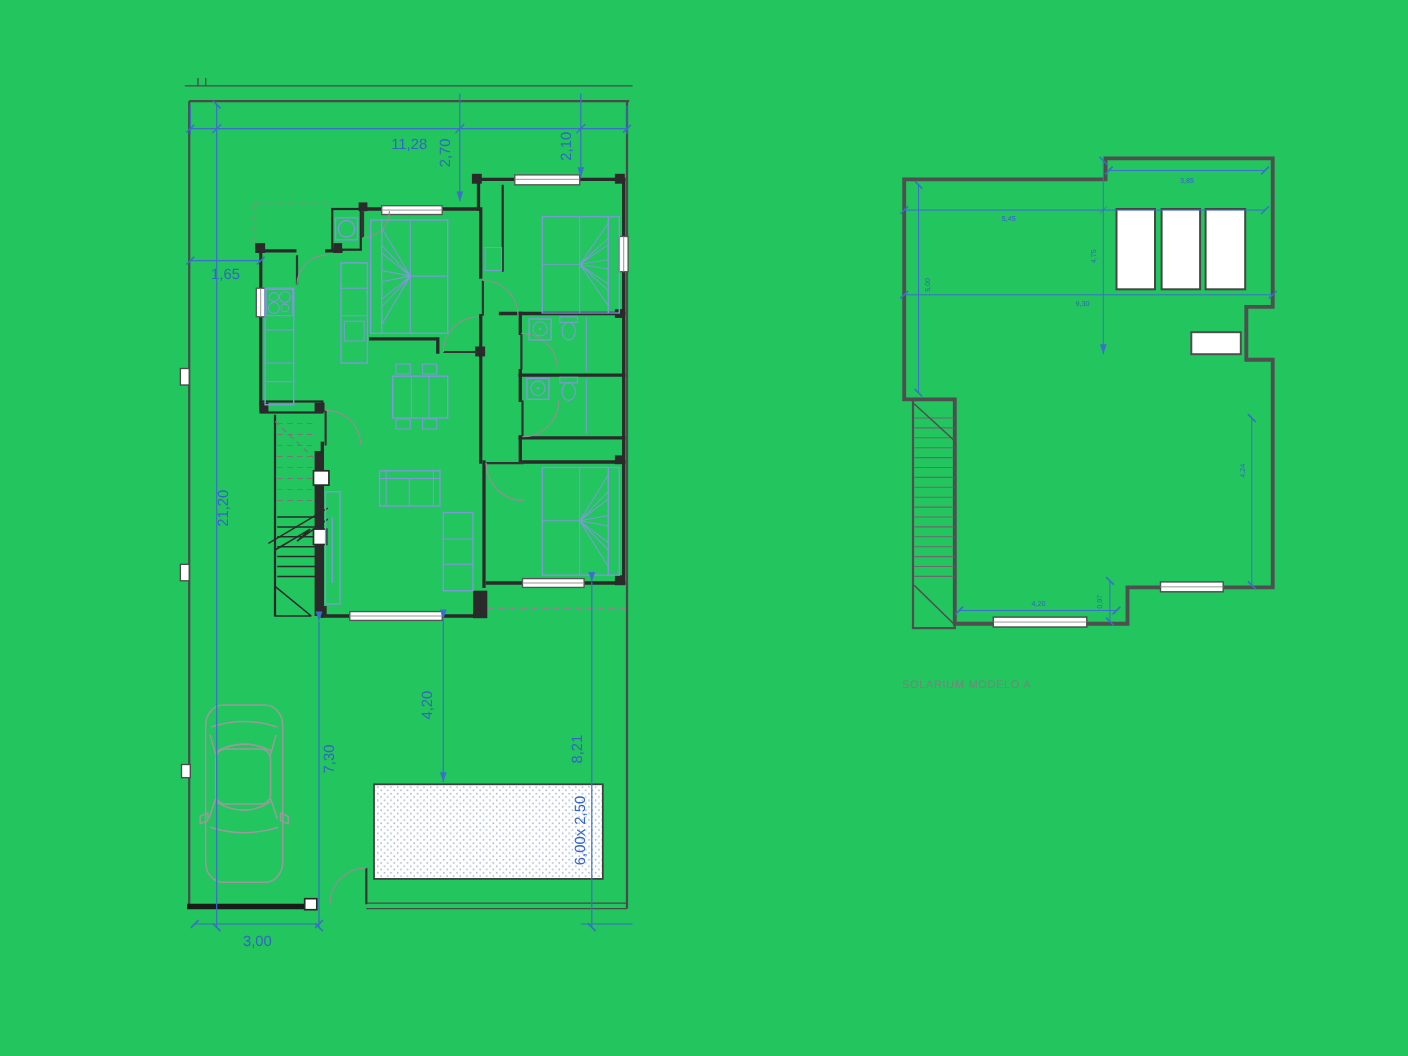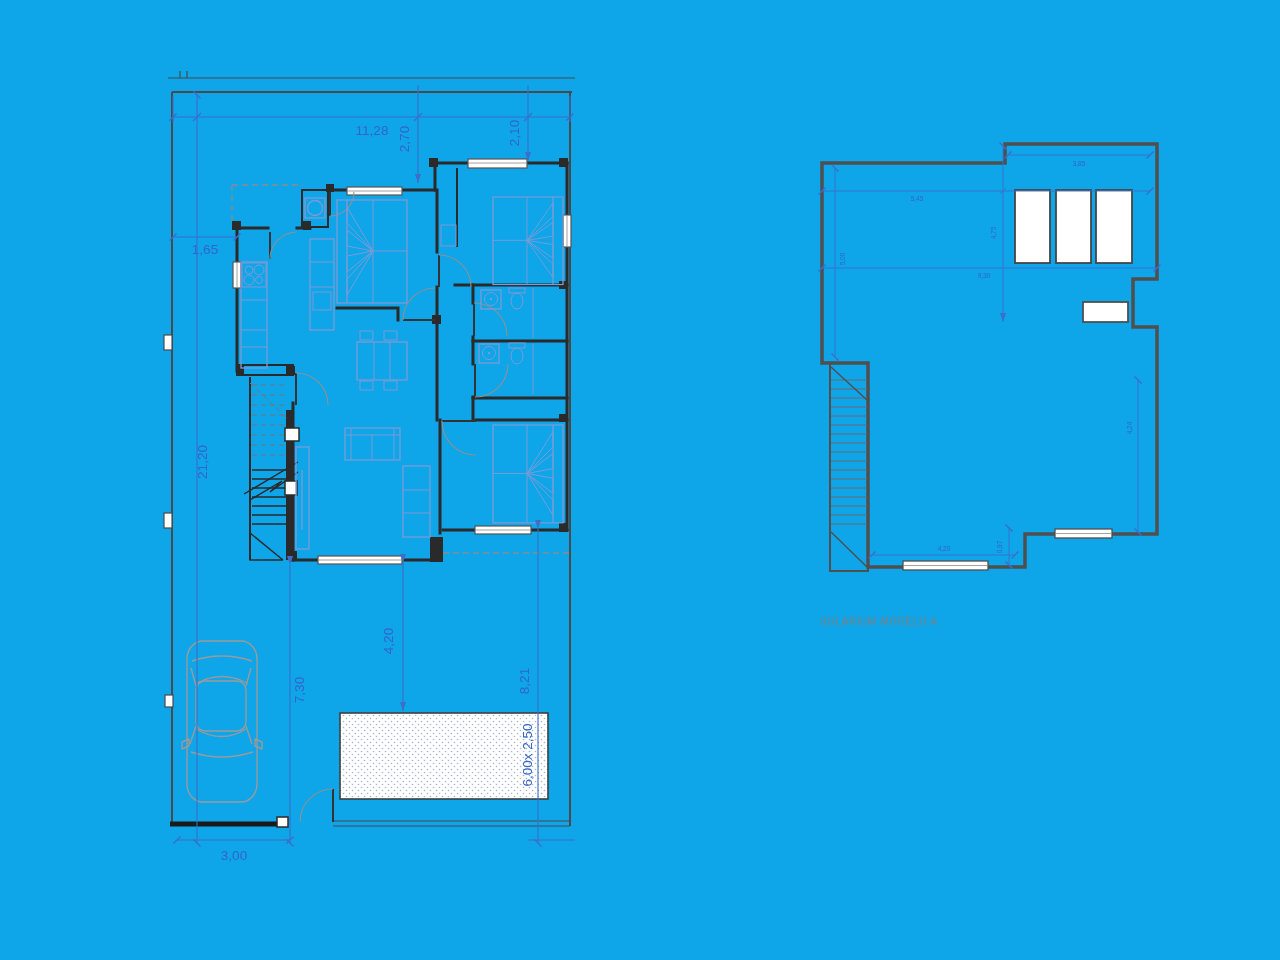--- a/index.html
+++ b/index.html
@@ -1,16 +1,16 @@
 <!DOCTYPE html>
 <html><head>
 <meta charset="utf-8">
 <style>
   html,body{margin:0;padding:0;background:#ffffff;}
-  .canvas{position:relative;width:1280px;height:960px;background:#0ea5e9;overflow:hidden;
+  .canvas{position:relative;width:1280px;height:960px;background:#22c55e;overflow:hidden;
           font-family:"Liberation Sans", sans-serif;}
   svg text{font-family:"Liberation Sans", sans-serif;}
   .dim-lg{font-size:13.5px;fill:#3565c4;}
   .dim-sm{font-size:6.5px;fill:#3565c4;}
   .plan-caption{font-size:10px;fill:#7f7f7f;letter-spacing:0.6px;}
   .wall{stroke:#2a2a2a;stroke-width:3;fill:none;stroke-linecap:square;}
   .wall2{stroke:#2a2a2a;stroke-width:2;fill:none;}
   .fence{stroke:#4a4a4a;stroke-width:2;fill:none;}
   .fence-thin{stroke:#4a4a4a;stroke-width:1.2;fill:none;}
   .dashline{stroke:#8a8a8a;stroke-width:1.3;fill:none;stroke-dasharray:6 4;}

